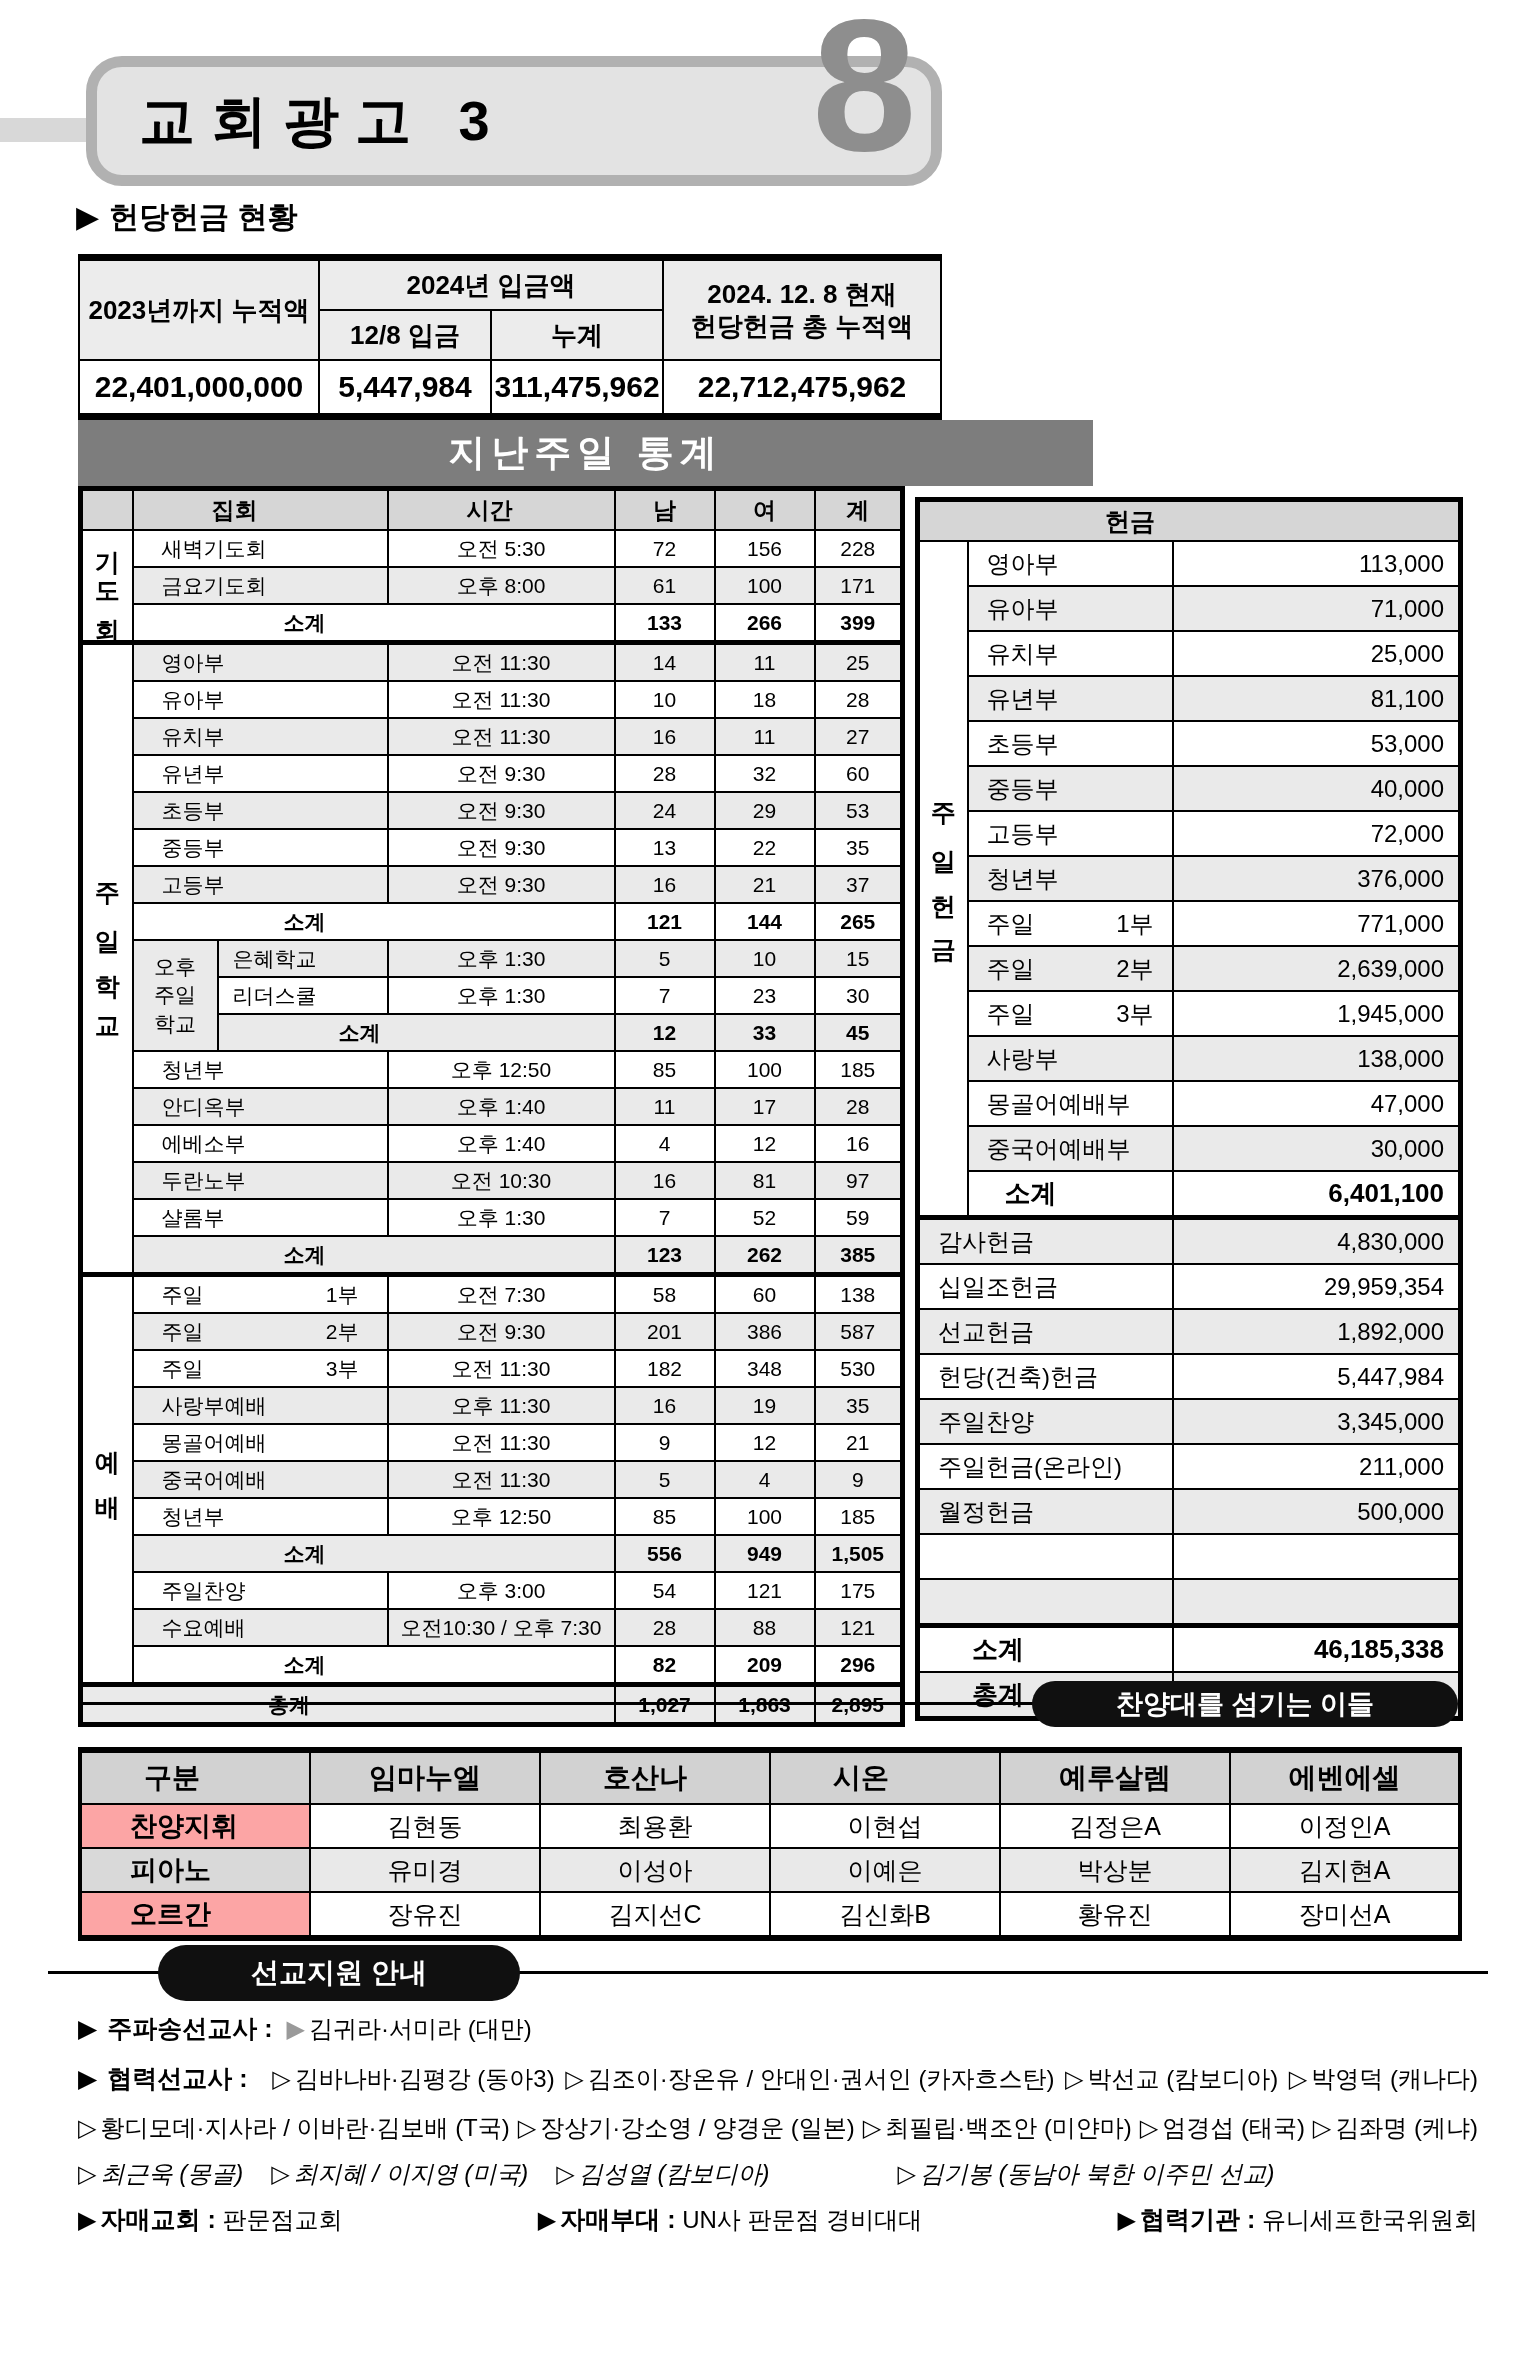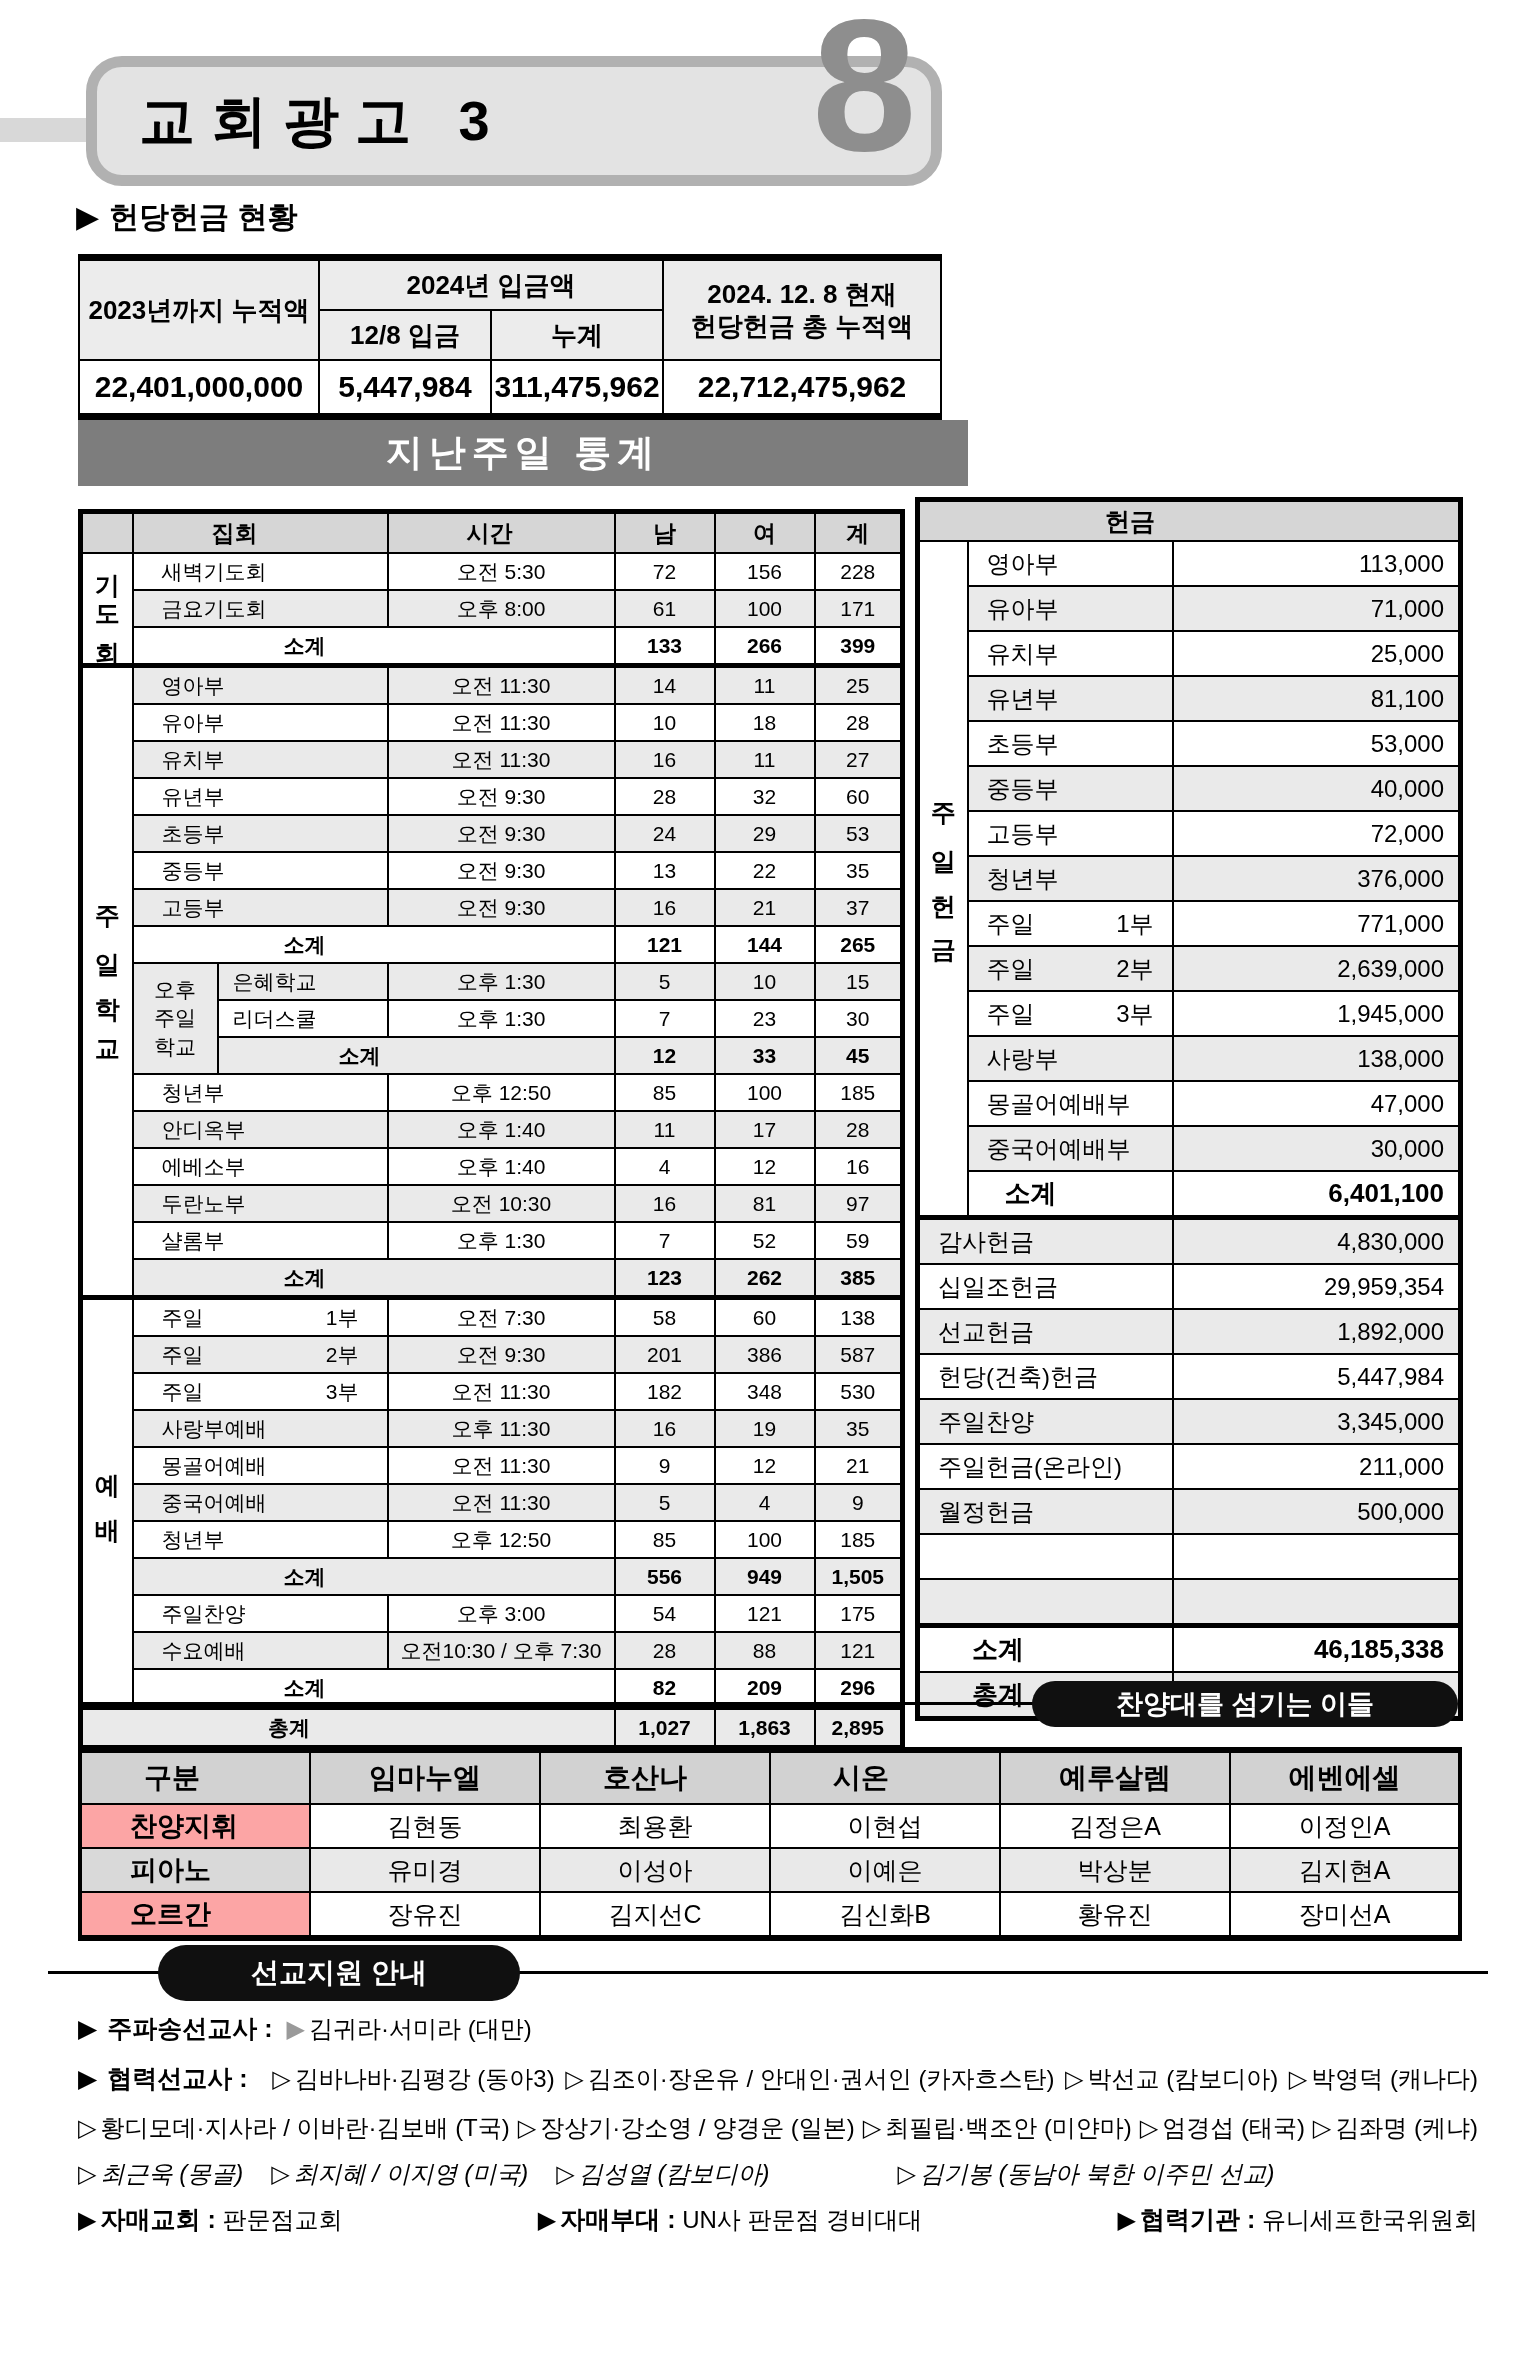--- a/index.html
+++ b/index.html
@@ -24,26 +24,26 @@
   td,th{border:2px solid #000;overflow:hidden;white-space:nowrap;}
   .pre{white-space:pre-line;margin-left:41px;}
 
   
   .tbl-sum{top:254px;left:78px;width:862px;border-top:7px solid #000;border-bottom:7px solid #000;}
   .tbl-sum th{background:#ececec;font-size:26px;font-weight:bold;height:46px;}
   .tbl-sum td{font-size:30px;font-weight:bold;text-align:center;height:50px;background:#fff;}
   .tbl-sum .two{line-height:1.25;}
 
   
-  .banner{top:420px;left:78px;width:890px;height:66px;background:#7d7d7d;color:#fff;
+  .banner{top:420px;left:78px;width:1015px;height:66px;background:#7d7d7d;color:#fff;
           font-size:37px;font-weight:bold;display:flex;align-items:center;justify-content:center;
           letter-spacing:6px;}
 
   
-  .tbl-week{top:509px;left:78px;width:822px;border:5px solid #000;}
+  .tbl-week{top:486px;left:78px;width:822px;border:5px solid #000;}
   .tbl-week th{background:#d6d6d6;font-size:23px;font-weight:bold;height:36px;}
   .tbl-week td{font-size:21px;height:33px;text-align:center;}
   .tbl-week tbody tr:nth-child(even){background:#eaeaea;}
   .tbl-week tr.bold td{font-weight:bold;}
   .tbl-week tr.thick td{border-top-width:5px;}
   .corner{background:#d6d6d6 linear-gradient(to bottom right,transparent 48%,#000 48%,#000 53%,transparent 53%);}
   .jn{text-align:justify;text-align-last:justify;padding:0 28px;}
   .jn2{text-align:justify;text-align-last:justify;padding:0 14px;}
   .jh{text-align:justify;text-align-last:justify;padding:0 78px;}
   .sub3{text-align:justify;text-align-last:justify;padding:0 150px;}

